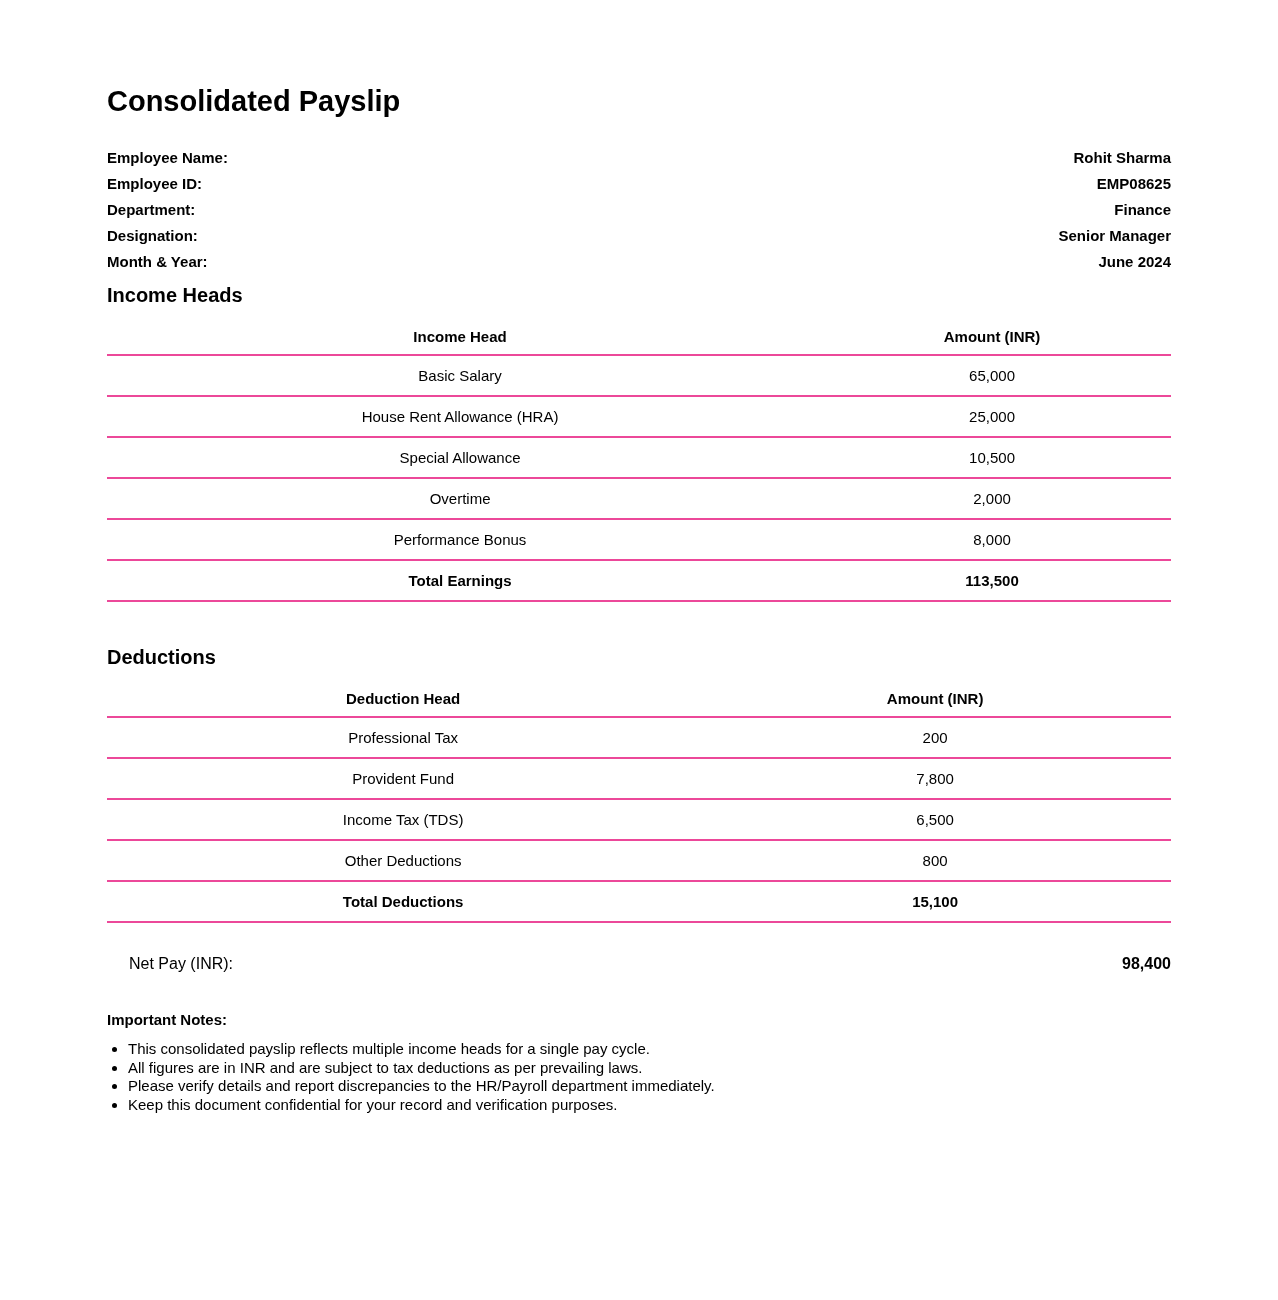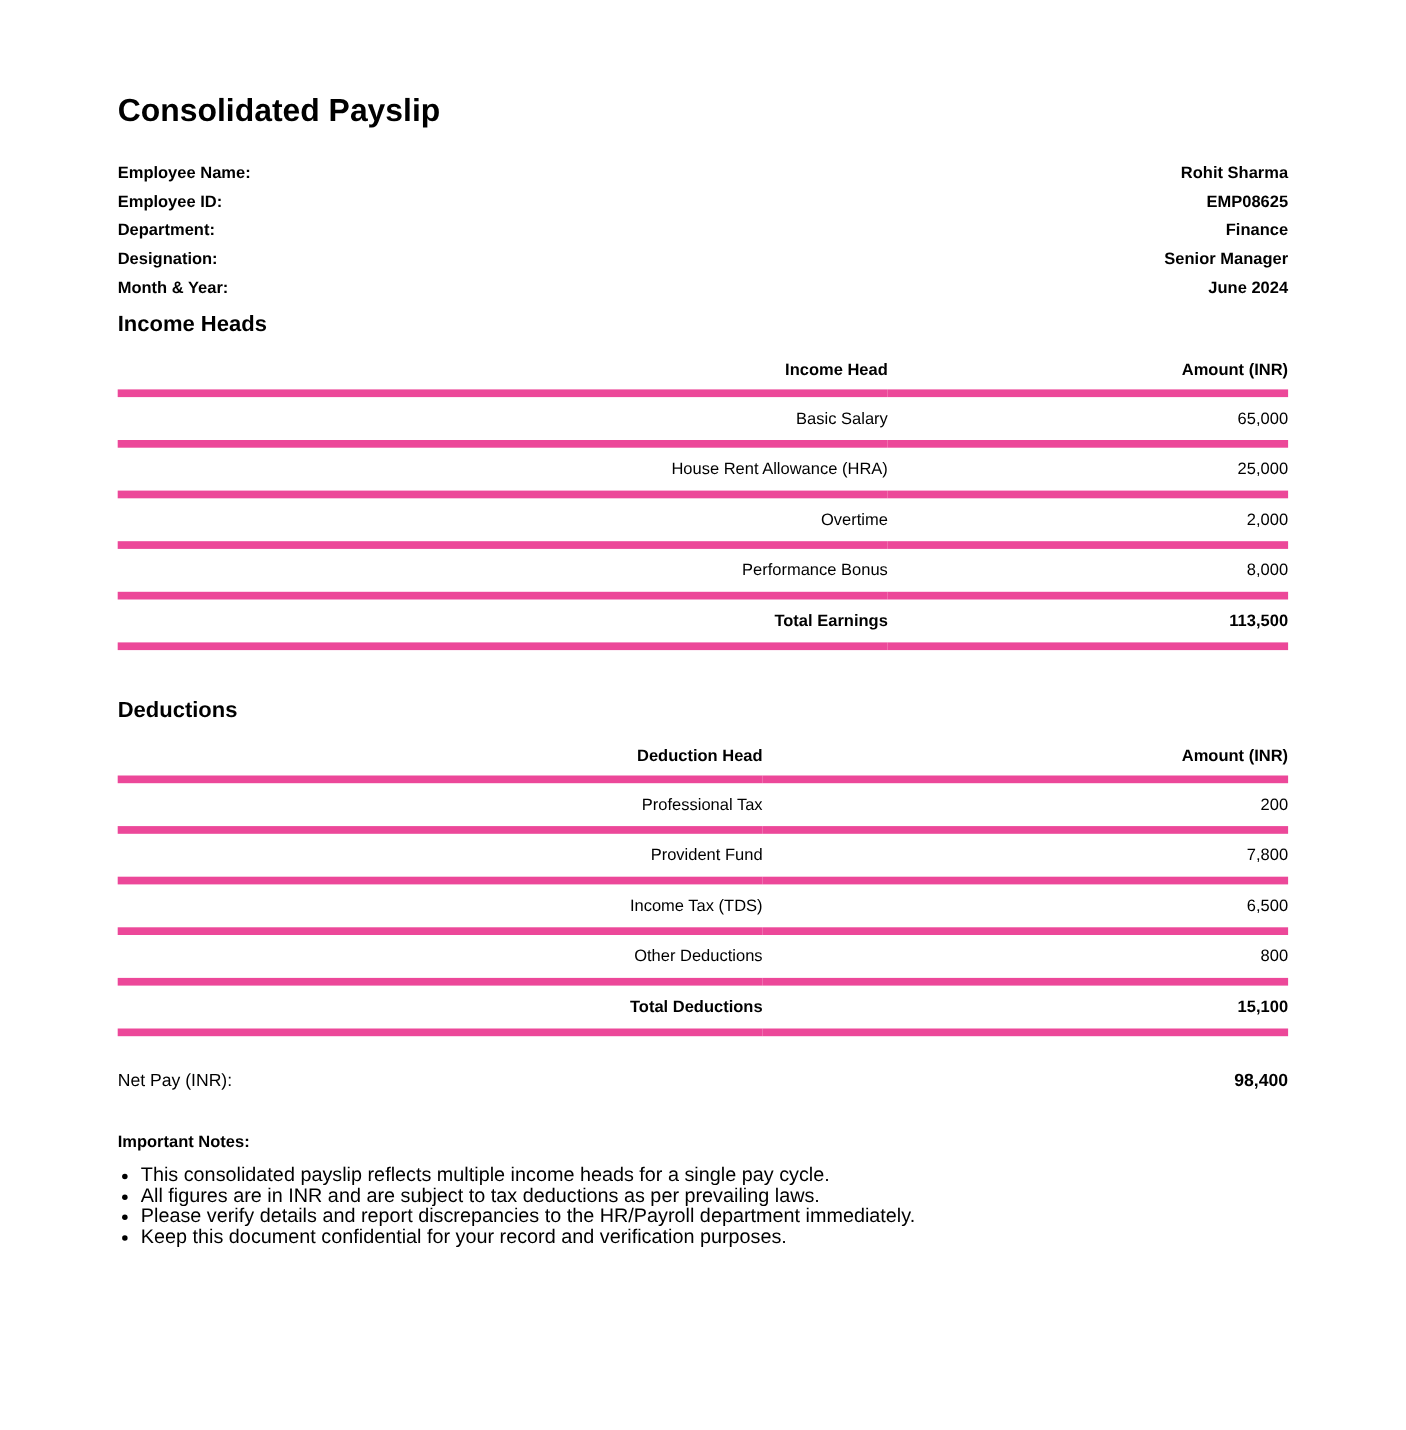--- a/index.html
+++ b/index.html
@@ -49,59 +49,60 @@
     margin-top: 4px;
   }
   table.pay-table {
     width: 100%;
     border-collapse: collapse;
     font-size: 15px;
     table-layout: fixed;
   }
   table.pay-table th,
   table.pay-table td {
-    text-align: right;
+    text-align: center;
     font-weight: normal;
     padding: 11px 0 11px 6px;
-    border-bottom: 7px solid #ec4899;
+    border-bottom: 2px solid #ec4899;
   }
   table.pay-table thead th {
     font-weight: bold;
     padding-top: 9px;
     padding-bottom: 9px;
   }
   table.income-table col.c1 { width: 65.8%; }
   table.ded-table col.c1 { width: 55.1%; }
   tr.total-row td {
     font-weight: bold;
   }
   .net-pay {
     display: flex;
     justify-content: space-between;
     align-items: center;
     margin-top: 32px;
     font-size: 16px;
+    margin-left: 22px;
   }
   .net-pay .net-value {
     font-weight: bold;
   }
   .notes {
     margin-top: 38px;
   }
   .notes-heading {
     font-size: 15px;
     font-weight: bold;
     margin-bottom: 12px;
   }
   ul.notes-list {
     margin: 0;
     padding: 0 0 0 21px;
   }
   ul.notes-list li {
-    font-size: 18px;
+    font-size: 15px;
     line-height: 18.5px;
   }
 </style>
 </head>
 <body>
 
 <div class="page">
 
   <h1 class="doc-title">Consolidated Payslip</h1>
 
@@ -142,20 +143,24 @@
       </tr>
     </thead>
     <tbody>
       <tr>
         <td>Basic Salary</td>
         <td>65,000</td>
       </tr>
       <tr>
         <td>House Rent Allowance (HRA)</td>
         <td>25,000</td>
+      </tr>
+      <tr>
+        <td>Special Allowance</td>
+        <td>10,500</td>
       </tr>
       <tr>
         <td>Overtime</td>
         <td>2,000</td>
       </tr>
       <tr>
         <td>Performance Bonus</td>
         <td>8,000</td>
       </tr>
       <tr class="total-row">

